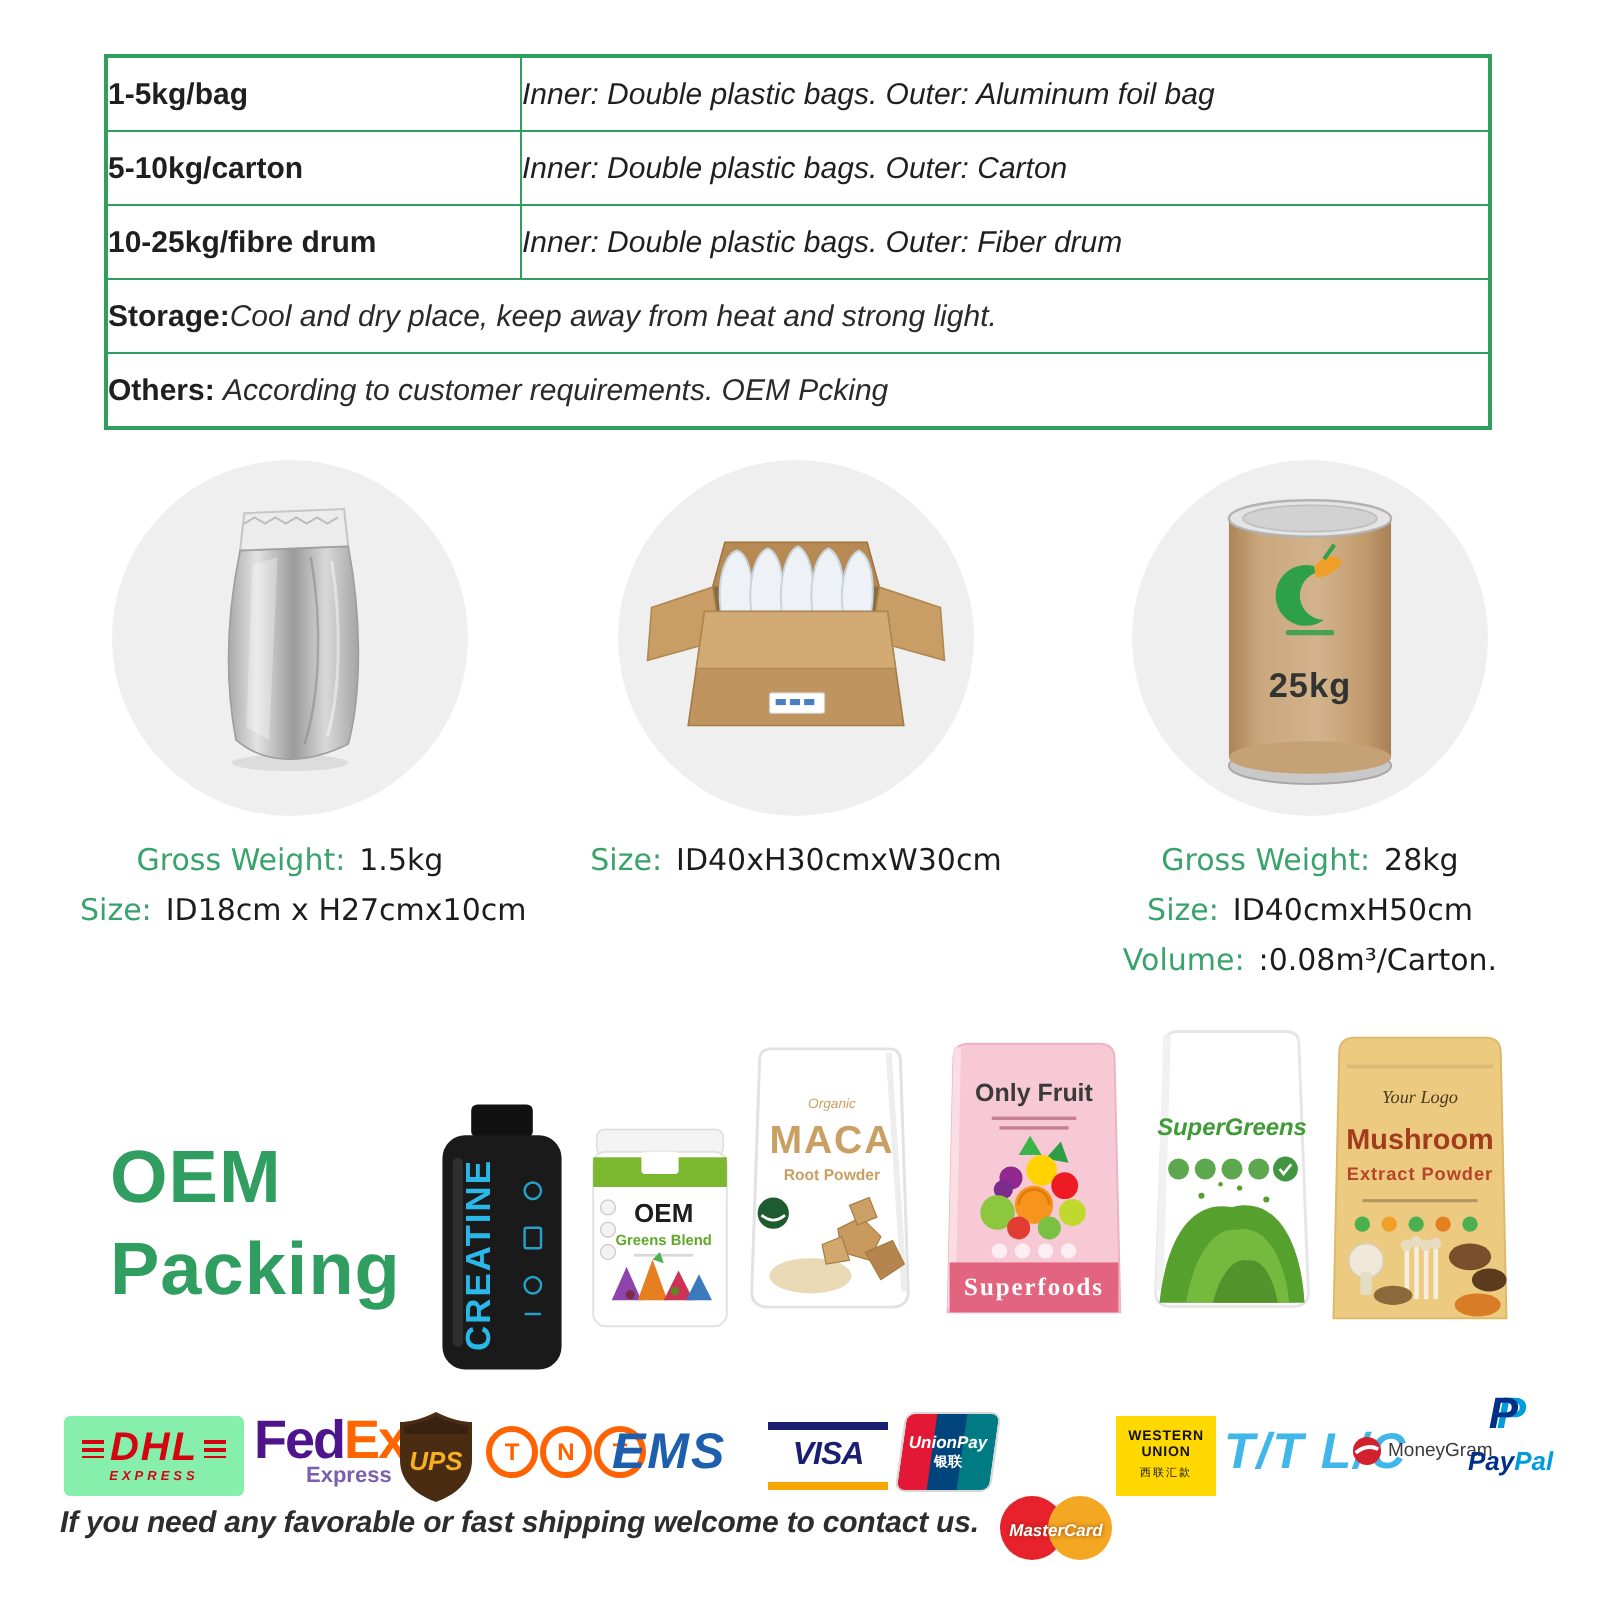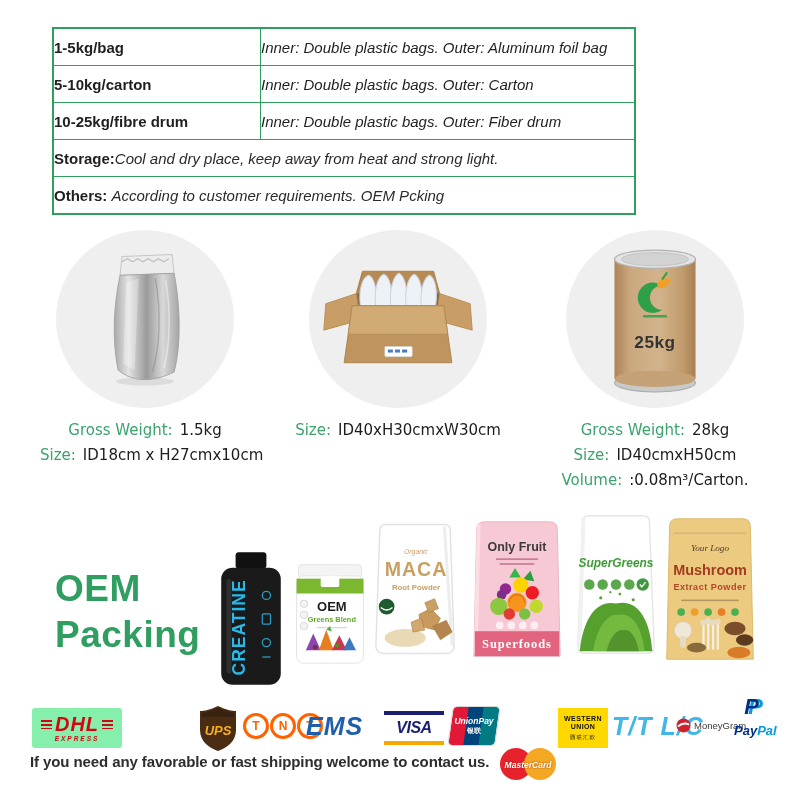--- a/index.html
+++ b/index.html
@@ -1,21 +1,21 @@
 <!DOCTYPE html>
 <html><head>
 <meta charset="utf-8">
 <style>
   html,body{margin:0;padding:0;background:#fff;}
   #page{position:relative;width:800px;height:800px;background:#fff;overflow:hidden;
         font-family:"Liberation Sans",sans-serif;}
   .abs{position:absolute;}
 
   
-  table.pack{border-collapse:collapse;border:2px solid #2f9e5f;width:584px;table-layout:fixed;}
+  table.pack{border-collapse:collapse;border:2px solid #2f9e5f;width:694px;table-layout:fixed;}
   table.pack td{border:1px solid #2f9e5f;height:36px;padding:0;color:#1f1f1f;background:#fff;}
   td.c1{width:206px;padding-left:16px;font-weight:bold;font-size:15px;}
   td.c2{padding-left:22px;font-style:italic;font-size:15px;color:#2a2a2a;}
   td.full{padding-left:16px;font-size:15px;}
   td.full b{font-weight:bold;}
   td.full i{font-style:italic;color:#2a2a2a;}
 
   
   .pkg-card{position:absolute;width:210px;text-align:center;}
   .pkg-circle{width:178px;height:178px;border-radius:50%;background:#efefef;
@@ -61,21 +61,21 @@
   .ttlc .t{color:#41b6e8;font-weight:900;font-style:italic;font-size:25px;letter-spacing:1px;}
   .mg{gap:3px;}
   .mg .t{color:#3a3a3a;font-weight:normal;font-size:9.5px;}
   .pp{flex-direction:column;line-height:14px;}
   .pp .icon{position:relative;height:24px;width:22px;}
   .pp .icon span{position:absolute;font-weight:900;font-style:italic;font-size:22px;}
   .pp .pb{color:#009cde;left:4px;top:0;} .pp .pf{color:#003087;left:0;top:0;}
   .pp .word{font-weight:900;font-style:italic;font-size:13px;}
   .pp .w1{color:#003087;} .pp .w2{color:#009cde;}
 
-  .footer-text{font-size:15px;font-weight:bold;color:#2d2d2d;letter-spacing:-.1px;}
+  .footer-text{font-size:15px;font-weight:bold;color:#2d2d2d;letter-spacing:-.1px;font-style:italic;}
 </style>
 </head>
 <body>
 
 <div id="page">
 
   <table class="pack abs" style="left:52px;top:27px;">
     <tbody>
         <tr>
       <td class="c1"><span>1-5kg/bag</span></td>
@@ -327,20 +327,24 @@
 
   <div class="logo dhl" style="left:32px;top:708px;">
     <div class="row">
         <span class="bars"></span>
         <span class="t">DHL</span>
         <span class="bars"></span>
       </div>
     <div class="sub">EXPRESS</div>
   </div>
 
+  <div class="logo fedex" style="left:127px;top:707px;">
+    <div><span class="big p1">Fed</span><span class="big p2">Ex</span></div>
+    <div class="sub">Express</div>
+  </div>
 
   <svg class="abs" style="left:197px;top:704px;" width="42" height="48" viewBox="0 0 40 48">
     <path d="M20,2 C28,6 34,7 38,7 L38,26 C38,38 28,44 20,47 C12,44 2,38 2,26 L2,7 C6,7 12,6 20,2 Z" fill="#4a2c13"></path>
     <path d="M20,4 C27,7.5 33,8.6 36,8.8 L36,13 L4,13 L4,8.8 C7,8.6 13,7.5 20,4 Z" fill="#3a2210"></path>
     <text x="20" y="31" text-anchor="middle" font-family="Liberation Sans, sans-serif" font-size="13" font-weight="900" font-style="italic" fill="#f8b021">UPS</text>
   </svg>
 
   <div class="logo tnt" style="left:243px;top:713px;">
     <span class="c">T</span>
     <span class="c">N</span>

